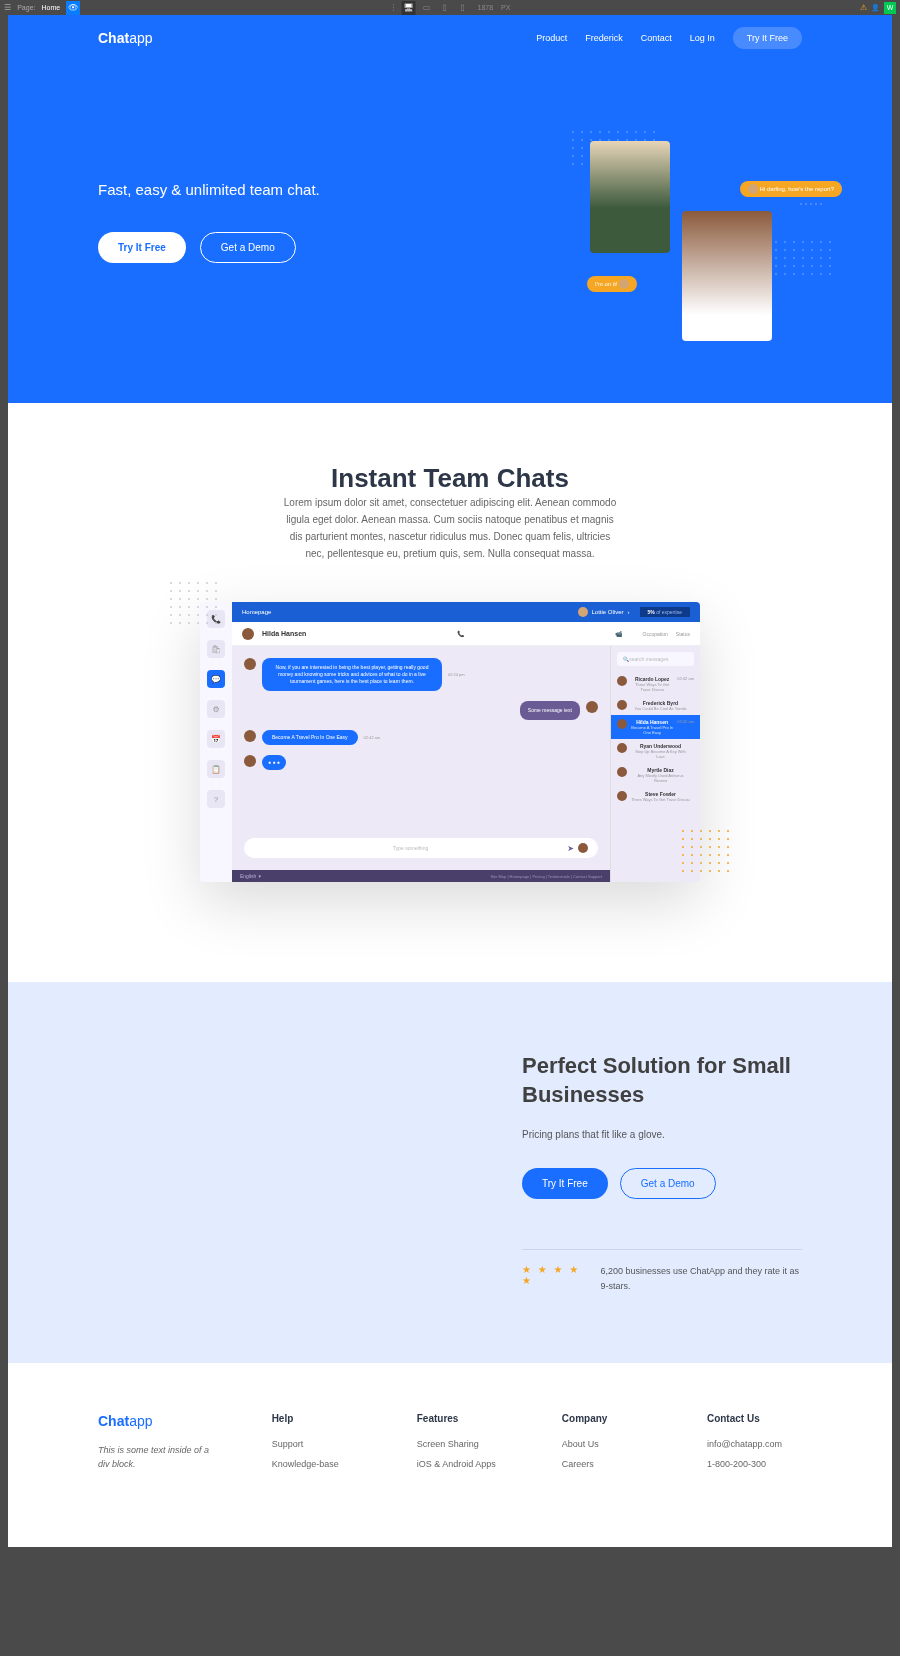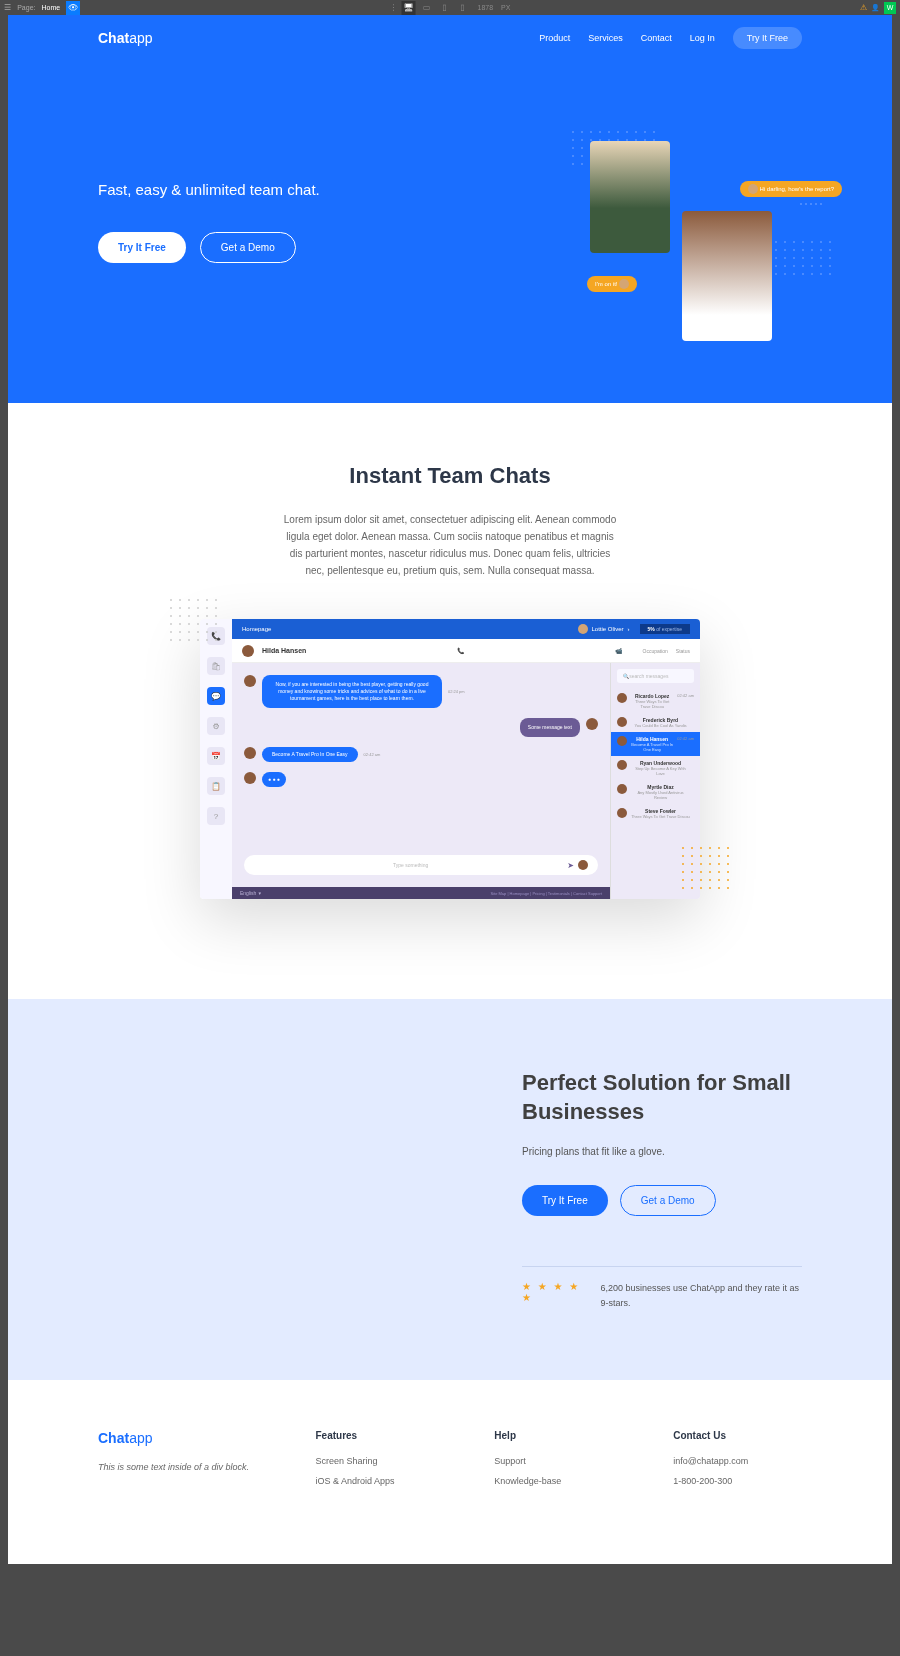--- a/index.html
+++ b/index.html
@@ -48,21 +48,21 @@
 .photo2 { width: 90px; height: 130px; top: 70px; left: 140px; background: linear-gradient(180deg, #8b5a3c 0%, #fff 80%); }
 .bubble-orange { position: absolute; background: #f5a623; color: #fff; font-size: 6px; padding: 3px 8px; border-radius: 10px; }
 .b1 { top: 40px; right: -40px; }
 .b2 { top: 135px; left: 45px; }
 .mini-avatar { width: 10px; height: 10px; border-radius: 50%; background: #d4a574; display: inline-block; vertical-align: middle; }
 .dots-row { position: absolute; top: 62px; right: -20px; display: flex; gap: 3px; }
 .dots-row span { width: 2px; height: 2px; background: #5a95ff; border-radius: 50%; }
 
 
 .instant { background: #fff; padding: 60px 90px 100px; text-align: center; }
-.instant h2 { font-size: 22px; font-weight: 600; color: #2d3748; margin-bottom: 22px; }
+.instant h2 { font-size: 26px; font-weight: 600; color: #2d3748; }
 .instant p { font-size: 10px; color: #666; max-width: 340px; margin: 0 auto 40px; line-height: 1.7; }
 .app-shot-wrap { position: relative; max-width: 500px; margin: 0 auto; }
 .app-dots { position: absolute; display: grid; grid-template-columns: repeat(6, 3px); gap: 6px; }
 .app-dots.ad1 { top: -20px; left: -30px; }
 .app-dots.ad2 { bottom: 10px; right: -30px; }
 .app-dots span { width: 2px; height: 2px; background: #ccc; border-radius: 50%; }
 .app-dots.ad2 span { background: #f5a623; }
 .app-shot { background: #fff; border-radius: 4px; box-shadow: 0 20px 60px rgba(0,0,0,0.15); overflow: hidden; display: flex; height: 280px; }
 .app-side { width: 32px; background: #f8f7ff; display: flex; flex-direction: column; align-items: center; padding: 8px 0; gap: 12px; }
 .side-ic { width: 18px; height: 18px; border-radius: 4px; background: #e8e6f5; display: flex; align-items: center; justify-content: center; font-size: 8px; color: #999; }
@@ -159,21 +159,21 @@
 
 <div class="canvas-wrap">
 <div class="canvas">
 
 <nav class="nav">
   <div class="logo">
     <span>Chat</span><span class="light">app</span>
   </div>
   <div class="nav-links">
     <a class="nav-link">Product</a>
-    <a class="nav-link">Services</a>
+    <a class="nav-link">Frederick</a>
     <a class="nav-link">Contact</a>
     <a class="nav-link">Log In</a>
     <button class="nav-cta">Try It Free</button>
   </div>
 </nav>
 
 <section class="hero">
   <div class="hero-left">
     <p class="hero-sub">Fast, easy &amp; unlimited team chat.</p>
     <div class="hero-btns">
@@ -519,29 +519,35 @@
 
 <footer class="footer">
   <div class="foot-cols">
     <div class="foot-col brand">
       <div class="foot-logo">
         <span>Chat</span><span class="light">app</span>
       </div>
       <p class="foot-desc">This is some text inside of a div block.</p>
     </div>
     <div class="foot-col">
+      <h4>Help</h4>
+      <a>Support</a>
+      <a>Knowledge-base</a>
+
+    </div>
+    <div class="foot-col">
       <h4>Features</h4>
       <a>Screen Sharing</a>
       <a>iOS &amp; Android Apps</a>
 
     </div>
     <div class="foot-col">
-      <h4>Help</h4>
-      <a>Support</a>
-      <a>Knowledge-base</a>
+      <h4>Company</h4>
+      <a>About Us</a>
+      <a>Careers</a>
 
     </div>
     <div class="foot-col">
       <h4>Contact Us</h4>
       <span class="fitem">info@chatapp.com</span>
       <span class="fitem">1-800-200-300</span>
 
     </div>
   </div>
 

